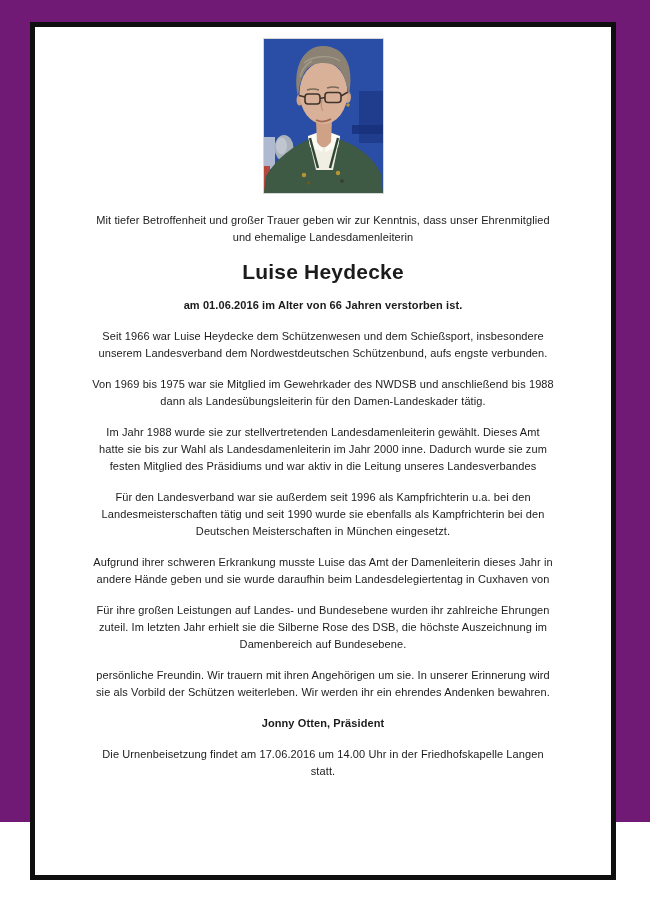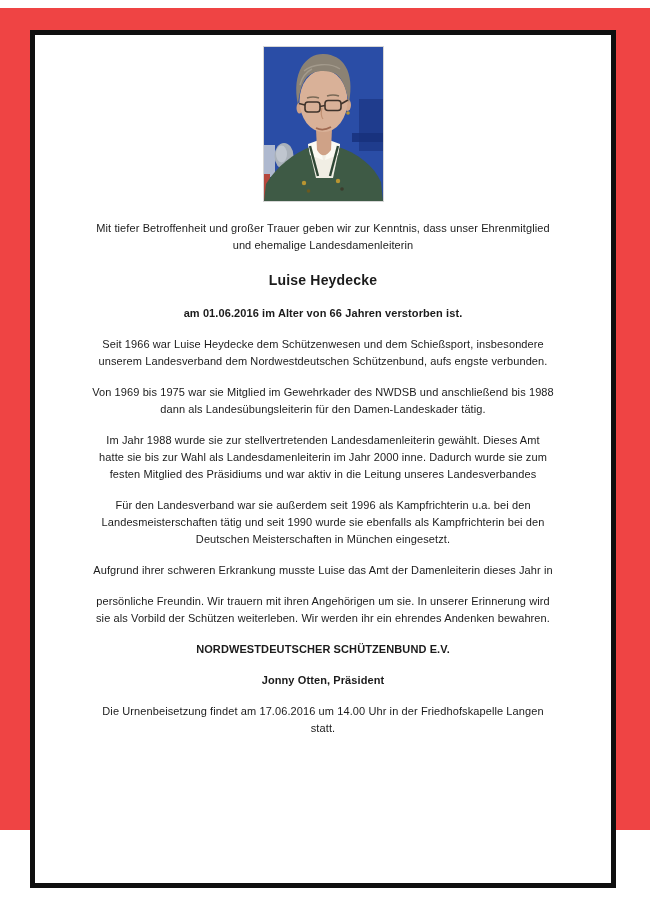--- a/index.html
+++ b/index.html
@@ -9,22 +9,21 @@
     width: 650px;
     height: 919px;
     font-family: "Liberation Sans", "DejaVu Sans", sans-serif;
     color: #1b1b1b;
     overflow: hidden;
   }
   .page {
     position: relative;
     width: 650px;
     height: 822px;
-    background: #ef4444;
-    margin-top: 8px;
+    background: #701a75;
   }
   .frame {
     position: absolute;
     left: 30px;
     top: 22px;
     width: 586px;
     height: 858px;
     box-sizing: border-box;
     border: 5px solid #0f0f0f;
     background: #ffffff;
@@ -44,21 +43,21 @@
   .tblock {
     margin: 14px 0;
     font-size: 11px;
     line-height: 17px;
     letter-spacing: 0.1px;
   }
   .tblock div { white-space: nowrap; }
   .single { white-space: nowrap; font-weight: bold; }
   .name {
     margin: 15px 0 13px 0;
-    font-size: 14px;
+    font-size: 21px;
     line-height: 22px;
     font-weight: bold;
     letter-spacing: 0.2px;
   }
   .bold { font-weight: bold; }
 </style>
 </head>
 <body>
 
 <div class="page">
@@ -141,27 +140,32 @@
         <div>hatte sie bis zur Wahl als Landesdamenleiterin im Jahr 2000 inne. Dadurch wurde sie zum</div>
         <div>festen Mitglied des Präsidiums und war aktiv in die Leitung unseres Landesverbandes</div>
       </div>
     <div class="tblock">
         <div>Für den Landesverband war sie außerdem seit 1996 als Kampfrichterin u.a. bei den</div>
         <div>Landesmeisterschaften tätig und seit 1990 wurde sie ebenfalls als Kampfrichterin bei den</div>
         <div>Deutschen Meisterschaften in München eingesetzt.</div>
       </div>
     <div class="tblock">
         <div>Aufgrund ihrer schweren Erkrankung musste Luise das Amt der Damenleiterin dieses Jahr in</div>
+        <div>andere Hände geben und sie wurde daraufhin beim Landesdelegiertentag in Cuxhaven von</div>
+      </div>
+    <div class="tblock">
+        <div>Für ihre großen Leistungen auf Landes- und Bundesebene wurden ihr zahlreiche Ehrungen</div>
+        <div>zuteil. Im letzten Jahr erhielt sie die Silberne Rose des DSB, die höchste Auszeichnung im</div>
+        <div>Damenbereich auf Bundesebene.</div>
       </div>
     <div class="tblock">
         <div>persönliche Freundin. Wir trauern mit ihren Angehörigen um sie. In unserer Erinnerung wird</div>
         <div>sie als Vorbild der Schützen weiterleben. Wir werden ihr ein ehrendes Andenken bewahren.</div>
       </div>
 
-    <div class="tblock single bold">NORDWESTDEUTSCHER SCHÜTZENBUND E.V.</div>
     <div class="tblock single bold">Jonny Otten, Präsident</div>
 
     <div class="tblock">
         <div>Die Urnenbeisetzung findet am 17.06.2016 um 14.00 Uhr in der Friedhofskapelle Langen</div>
         <div>statt.</div>
       </div>
 
   </div>
 </div>
 

